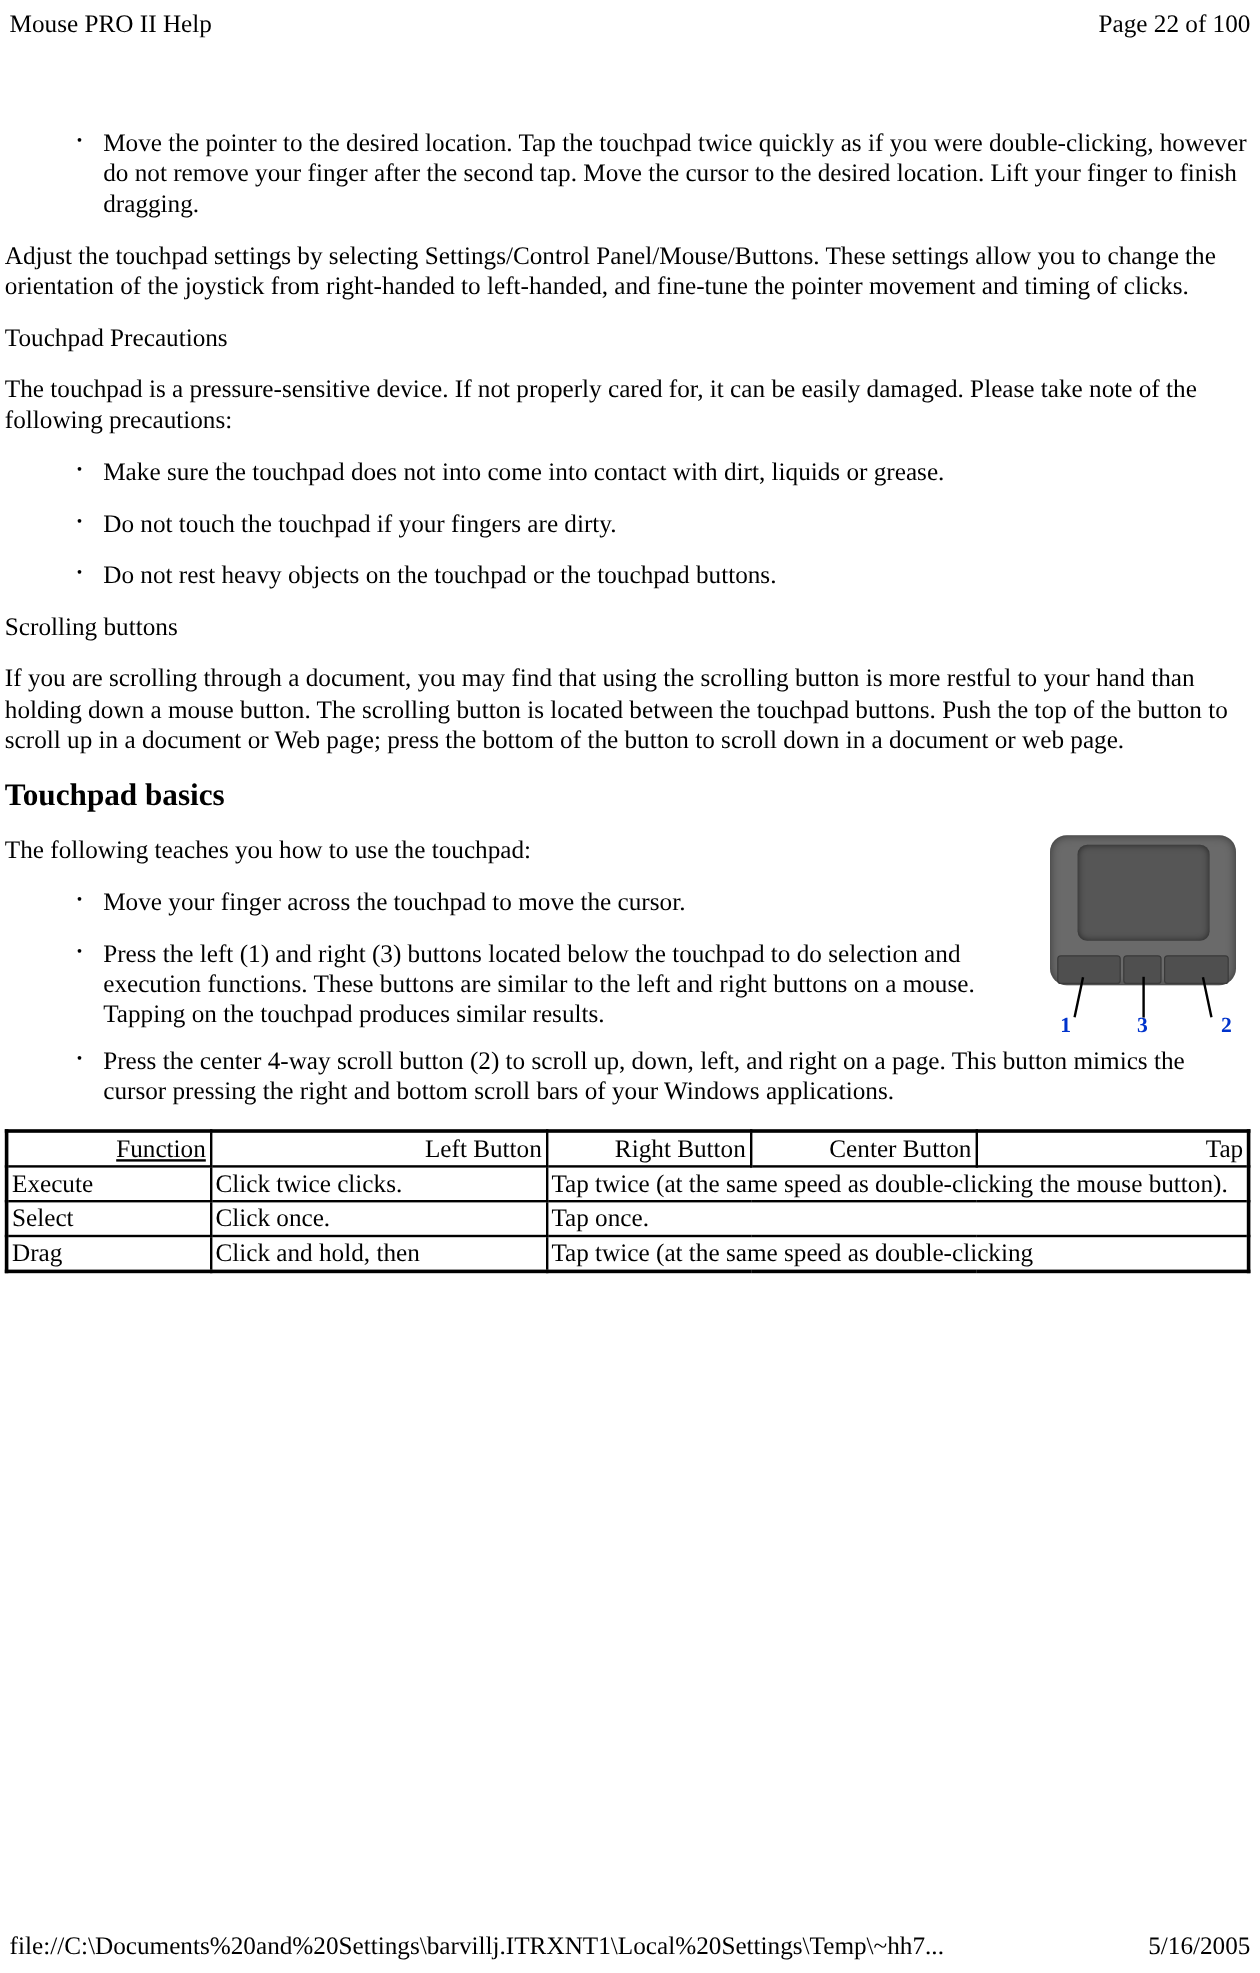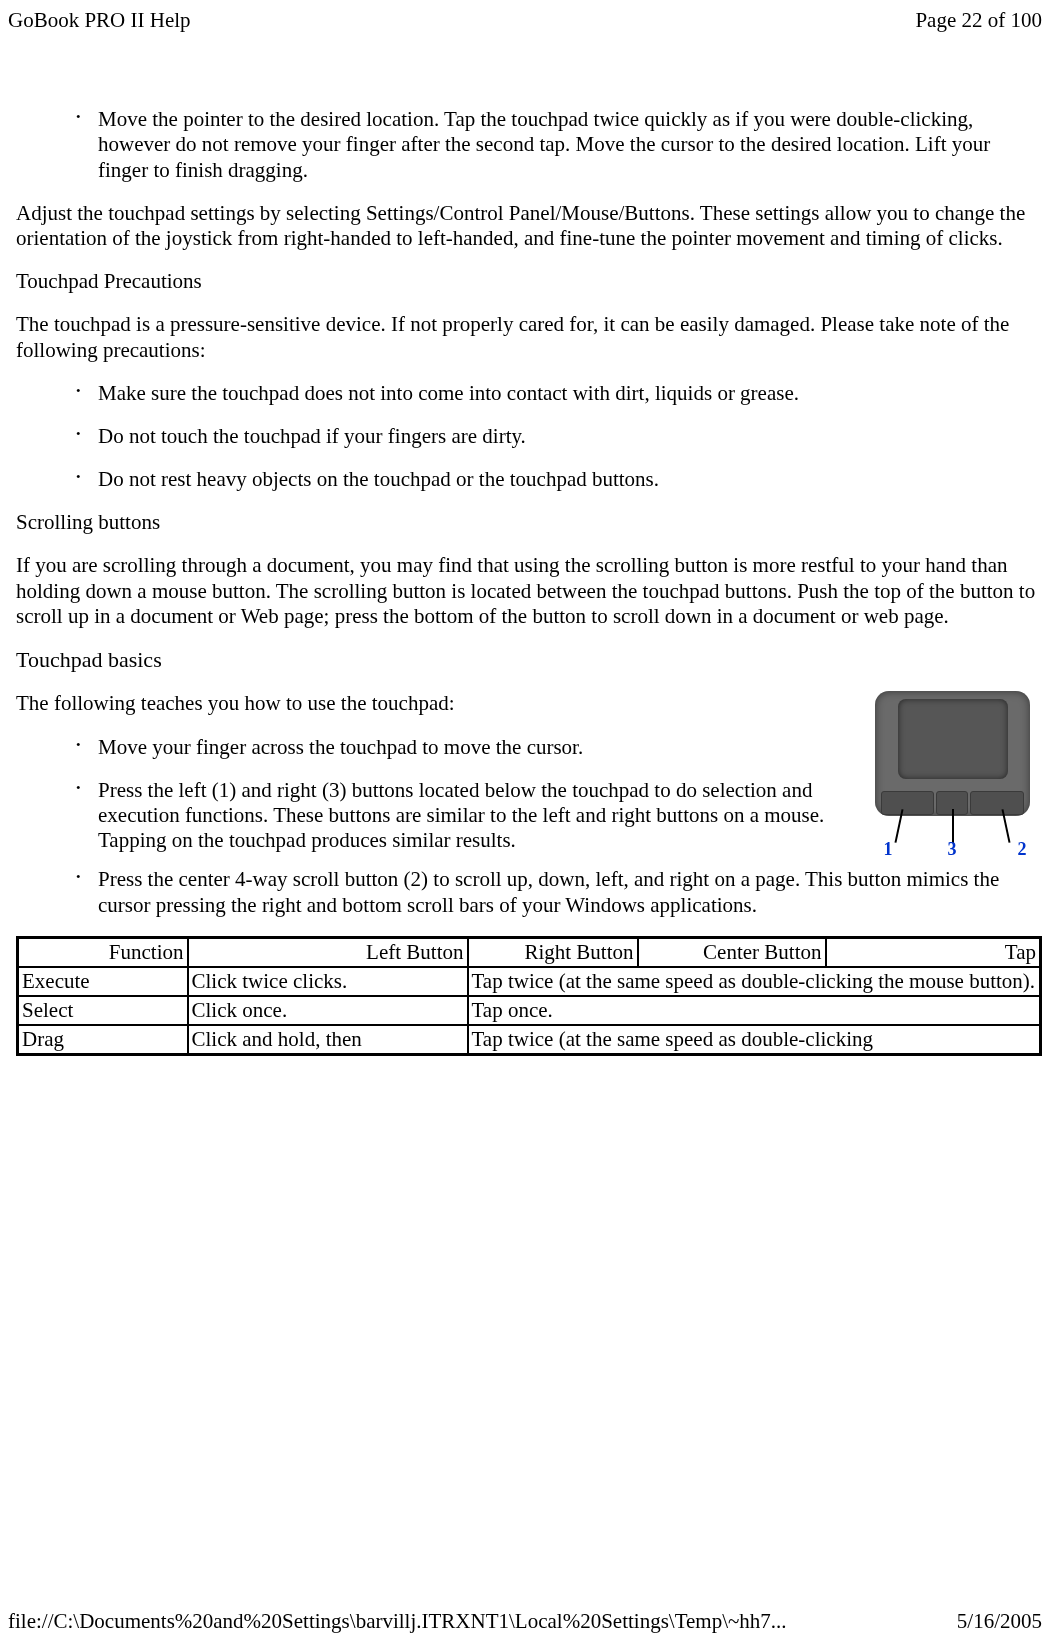--- a/index.html
+++ b/index.html
@@ -13,33 +13,33 @@
       height: 1644px;
       position: relative;
       padding: 0;
     }
     .header {
       display: flex;
       justify-content: space-between;
       padding: 8px 8px 0 8px;
     }
     .content {
-      padding: 20px 8px 0 16px;
+      padding: 20px 8px 0 4px;
     }
     ul.bullet { list-style: none; padding-left: 60px; margin-bottom: 18px; }
     ul.bullet li { position: relative; padding-left: 22px; margin-bottom: 18px; }
     ul.bullet li::before {
       content: "•";
       position: absolute;
       left: 0;
       top: 2px;
       font-size: 13px;
     }
     p.para { margin-bottom: 18px; }
-    h2.section { font-weight: normal; font-size: 22px; margin-bottom: 18px; margin-top: 2px;}
+    h2.section { font-weight: bold; font-size: 26px; margin-bottom: 18px; margin-top: 2px;}
     .float-right {
       float: right;
       margin-left: 12px;
       margin-bottom: 8px;
     }
     .touchpad-illustration {
       width: 180px;
       text-align: center;
     }
     .touchpad-body {
@@ -107,21 +107,21 @@
       display: flex;
       justify-content: space-between;
       text-align: right;
     }
     .clear { clear: both; }
   </style>
 </head>
 <body>
 
 <div class="header">
-  <div>GoBook PRO II Help</div>
+  <div>Mouse PRO II Help</div>
   <div>Page 22 of 100</div>
 </div>
 
 <div class="content">
   <ul class="bullet" style="margin-top: 54px;">
     <li>Move the pointer to the desired location. Tap the touchpad twice quickly as if you were double-clicking, however do not remove your finger after the second tap. Move the cursor to the desired location. Lift your finger to finish dragging.</li>
   </ul>
 
   <p class="para">Adjust the touchpad settings by selecting Settings/Control Panel/Mouse/Buttons. These settings allow you to change the orientation of the joystick from right-handed to left-handed, and fine-tune the pointer movement and timing of clicks.</p>
 
@@ -166,21 +166,21 @@
     <li>Press the left (1) and right (3) buttons located below the touchpad to do selection and execution functions. These buttons are similar to the left and right buttons on a mouse. Tapping on the touchpad produces similar results.</li>
   </ul>
   <div class="clear"></div>
   <ul class="bullet" style="margin-top:-4px;">
     <li>Press the center 4-way scroll button (2) to scroll up, down, left, and right on a page. This button mimics the cursor pressing the right and bottom scroll bars of your Windows applications.</li>
   </ul>
 
   <table class="func">
     <tbody>
         <tr>
-      <th class="th-right" style="width:170px;">Function</th>
+      <th class="th-right" style="width:170px;text-decoration:underline;">Function</th>
       <th class="th-right" style="width:280px;border-radius:10px;">Left Button</th>
       <th class="th-right" style="width:170px;">Right Button</th>
       <th class="th-right" style="width:188px;">Center Button</th>
       <th class="th-right">Tap</th>
     </tr>
     <tr>
       <td>Execute</td>
       <td>Click twice clicks.</td>
       <td colspan="3">Tap twice (at the same speed as double-clicking the mouse button).</td>
     </tr>

